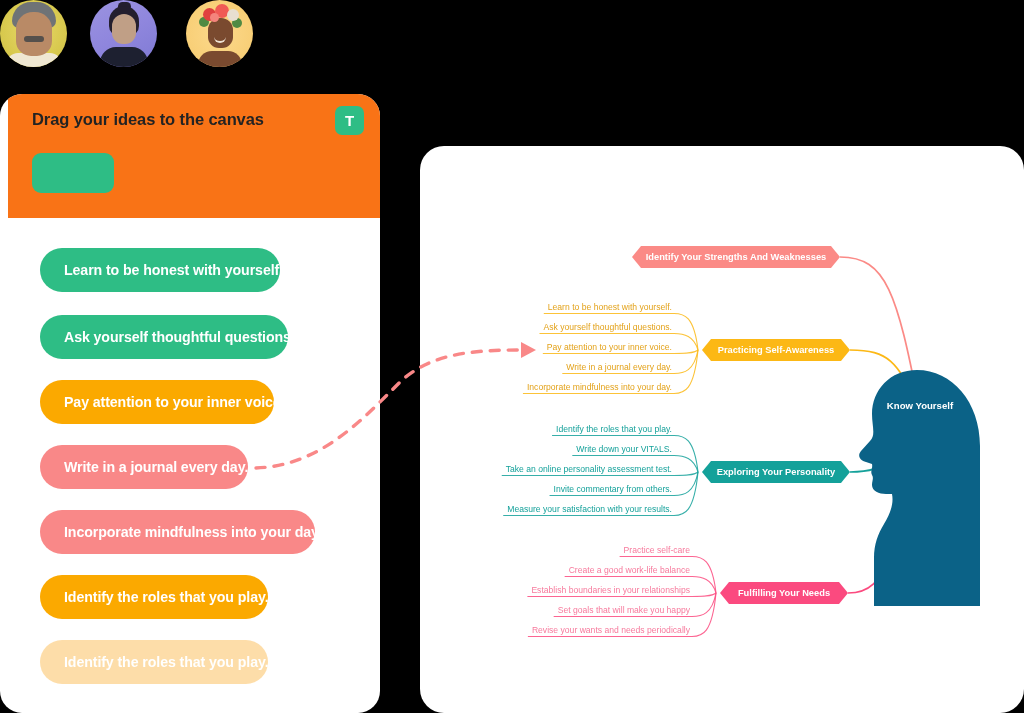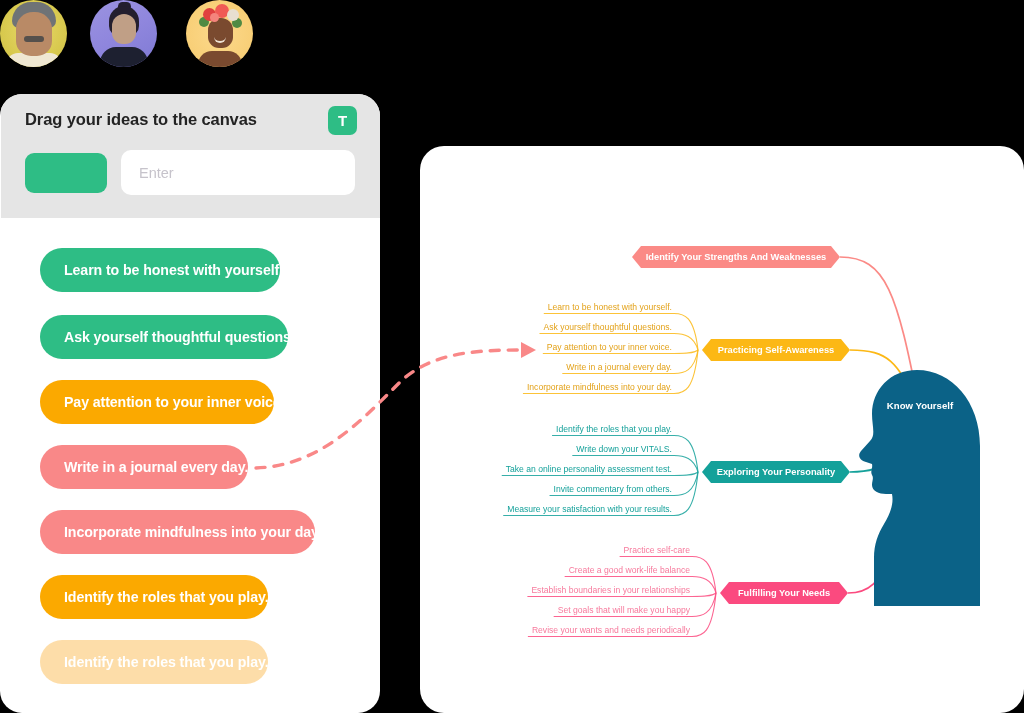--- a/index.html
+++ b/index.html
@@ -81,24 +81,24 @@
     left: 0px;
     top: 94px;
     width: 380px;
     height: 619px;
     background: #ffffff;
     border-radius: 22px;
     overflow: hidden;
   }
   .panel-header {
     position: absolute;
-    left: 1px; top: 0;
+    left: 8px; top: 0;
     width: 380px;
     height: 124px;
-    background: #e5e5e5;
+    background: #f97316;
   }
   .panel-title {
     position: absolute;
     left: 24px;
     top: 16px;
     font-size: 16.5px;
     font-weight: bold;
     color: #232323;
     letter-spacing: -0.1px;
   }
@@ -240,21 +240,20 @@
     <div class="fl fl-c"></div>
     <div class="fl fl-f"></div>
   </div>
 </div>
 
 <div class="left-panel">
   <div class="panel-header">
     <div class="panel-title">Drag your ideas to the canvas</div>
     <div class="t-badge">T</div>
     <button class="color-swatch"></button>
-    <input class="entry-input" type="text" placeholder="Enter" style="">
   </div>
   <div class="idea-list">
       <div class="idea-card" style="left: 40px; top: 30px; width: 240px; background: rgb(46, 189, 133); opacity: 1;">Learn to be honest with yourself.</div>
       <div class="idea-card" style="left: 40px; top: 97px; width: 248px; background: rgb(46, 189, 133); opacity: 1;">Ask yourself thoughtful questions.</div>
       <div class="idea-card" style="left: 40px; top: 162px; width: 234px; background: rgb(251, 169, 0); opacity: 1;">Pay attention to your inner voice.</div>
       <div class="idea-card" style="left: 40px; top: 227px; width: 208px; background: rgb(249, 136, 136); opacity: 1;">Write in a journal every day.</div>
       <div class="idea-card" style="left: 40px; top: 292px; width: 275px; background: rgb(249, 136, 136); opacity: 1;">Incorporate mindfulness into your day.</div>
       <div class="idea-card" style="left: 40px; top: 357px; width: 228px; background: rgb(251, 169, 0); opacity: 1;">Identify the roles that you play.</div>
       <div class="idea-card" style="left: 40px; top: 422px; width: 228px; background: rgb(253, 209, 136); opacity: 0.72;">Identify the roles that you play.</div>
     </div>

